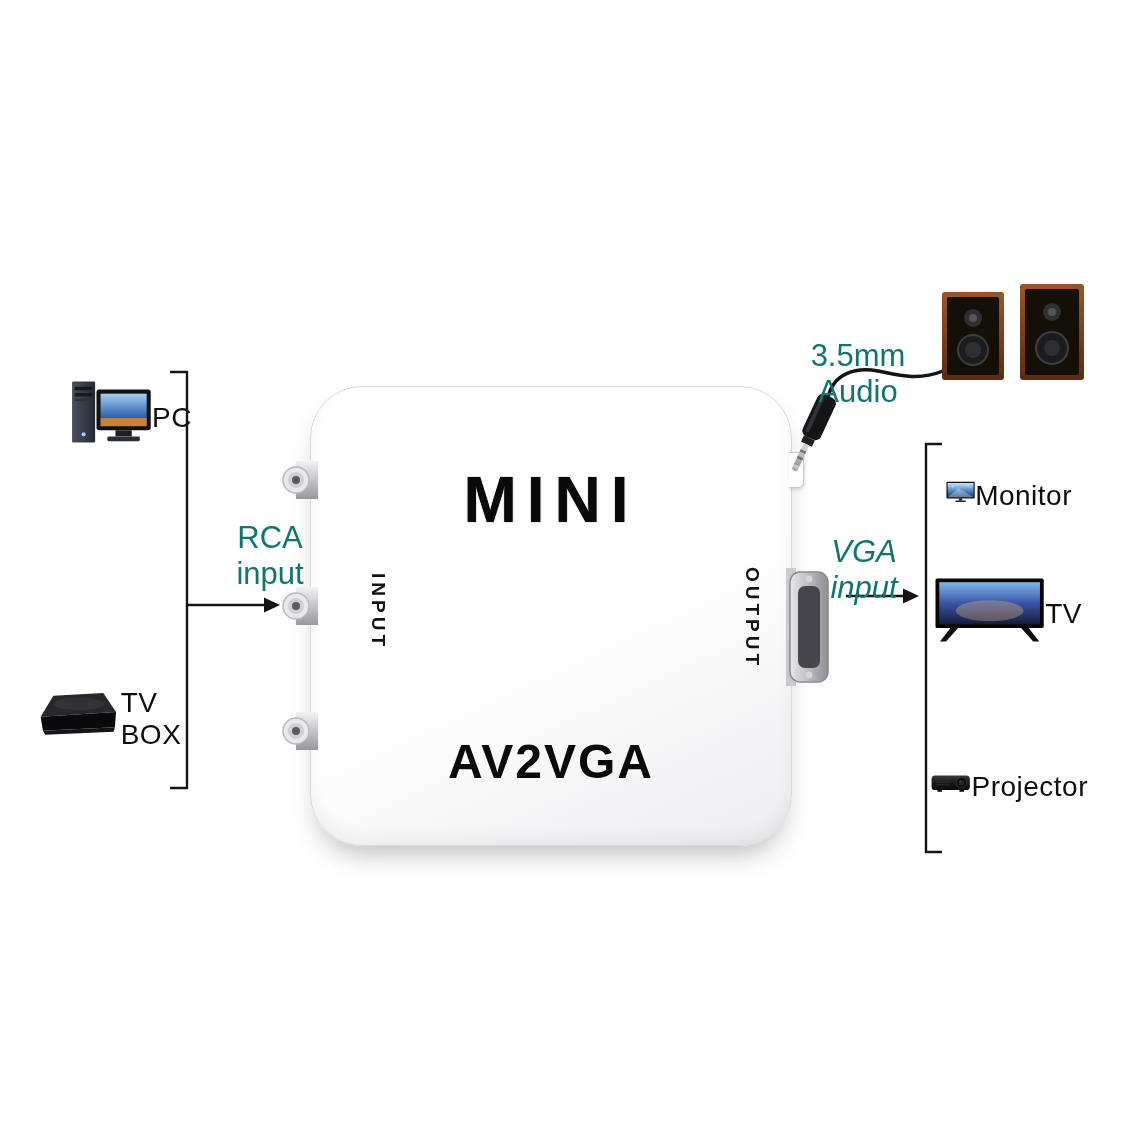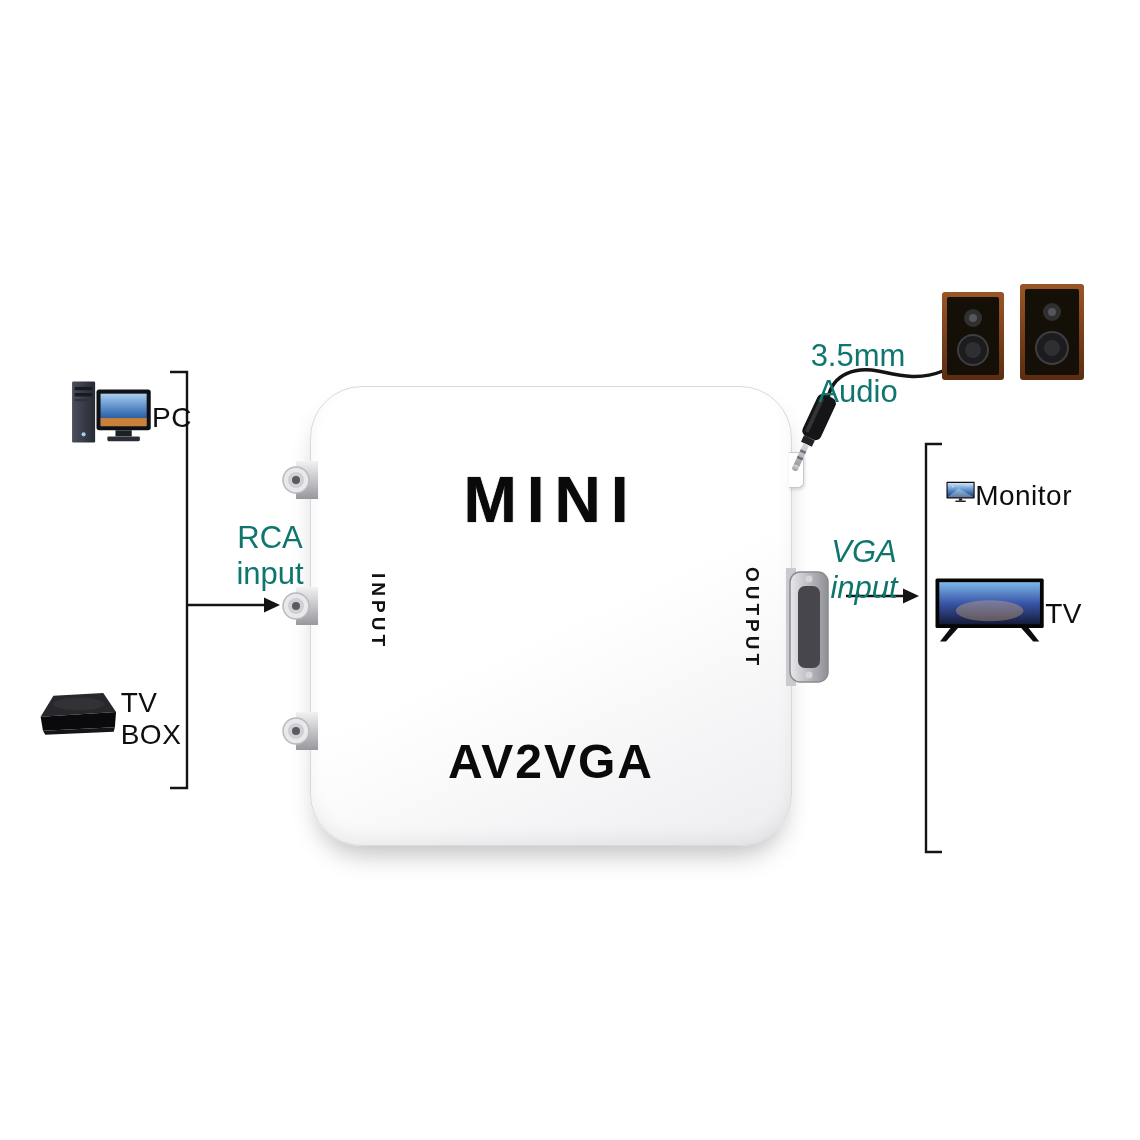--- a/index.html
+++ b/index.html
@@ -152,20 +152,34 @@
     <svg viewBox="0 0 148 88" width="148" height="88">
       <rect x="2" y="2" width="144" height="66" rx="2" fill="#050506"></rect>
       <rect x="7" y="7" width="134" height="56" fill="url(#g-tvscr)"></rect>
       <ellipse cx="74" cy="45" rx="45" ry="14" fill="#e8b87a" opacity="0.35"></ellipse>
       <polygon points="22,68 32,68 16,86 8,86" fill="#0c0c0e"></polygon>
       <polygon points="116,68 126,68 140,86 132,86" fill="#0c0c0e"></polygon>
     </svg>
     <div class="dev-label">TV</div>
   </div>
 
+  <div class="device" style="left:930px; top:740px; width:158px;">
+    <svg viewBox="0 0 158 86" width="158" height="86">
+      <rect x="6" y="14" width="146" height="56" rx="14" fill="url(#g-proj)"></rect>
+      <circle cx="120" cy="42" r="20" fill="#0d0d0f" stroke="#3c3c41" stroke-width="3"></circle>
+      <circle cx="120" cy="42" r="11" fill="#1f1f24"></circle>
+      <circle cx="116" cy="38" r="4" fill="#4a4a52"></circle>
+      <rect x="22" y="28" width="56" height="4" rx="2" fill="#2c2c31"></rect>
+      <rect x="22" y="38" width="56" height="4" rx="2" fill="#2c2c31"></rect>
+      <rect x="22" y="48" width="56" height="4" rx="2" fill="#2c2c31"></rect>
+      <rect x="28" y="70" width="18" height="6" rx="2" fill="#0a0a0b"></rect>
+      <rect x="112" y="70" width="18" height="6" rx="2" fill="#0a0a0b"></rect>
+    </svg>
+    <div class="dev-label">Projector</div>
+  </div>
 
   <div class="converter">
     <div class="brand">MINI</div>
     <div class="model">AV2VGA</div>
     <div class="vtext input">INPUT</div>
     <div class="vtext output">OUTPUT</div>
   </div>
 
   <svg class="port" style="left:282px; top:454px;" viewBox="0 0 36 52" width="36" height="52">
     <rect x="14" y="7" width="22" height="38" fill="url(#g-silver-v)"></rect>

